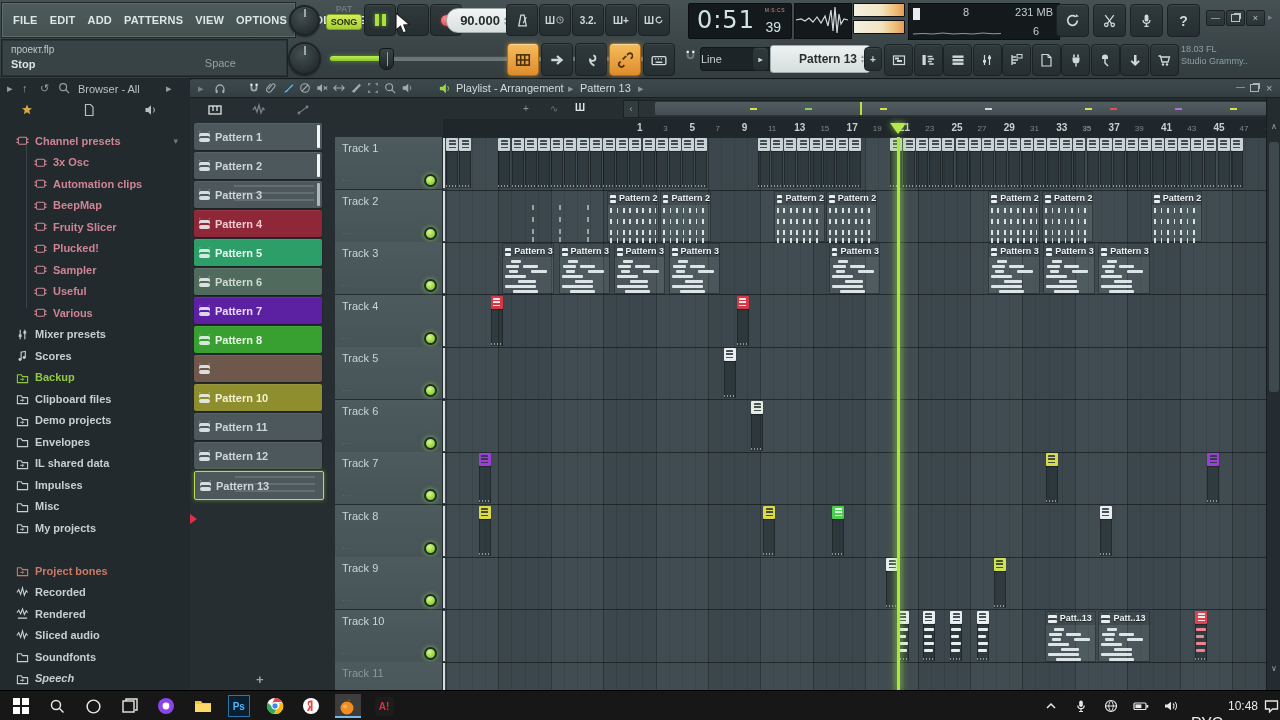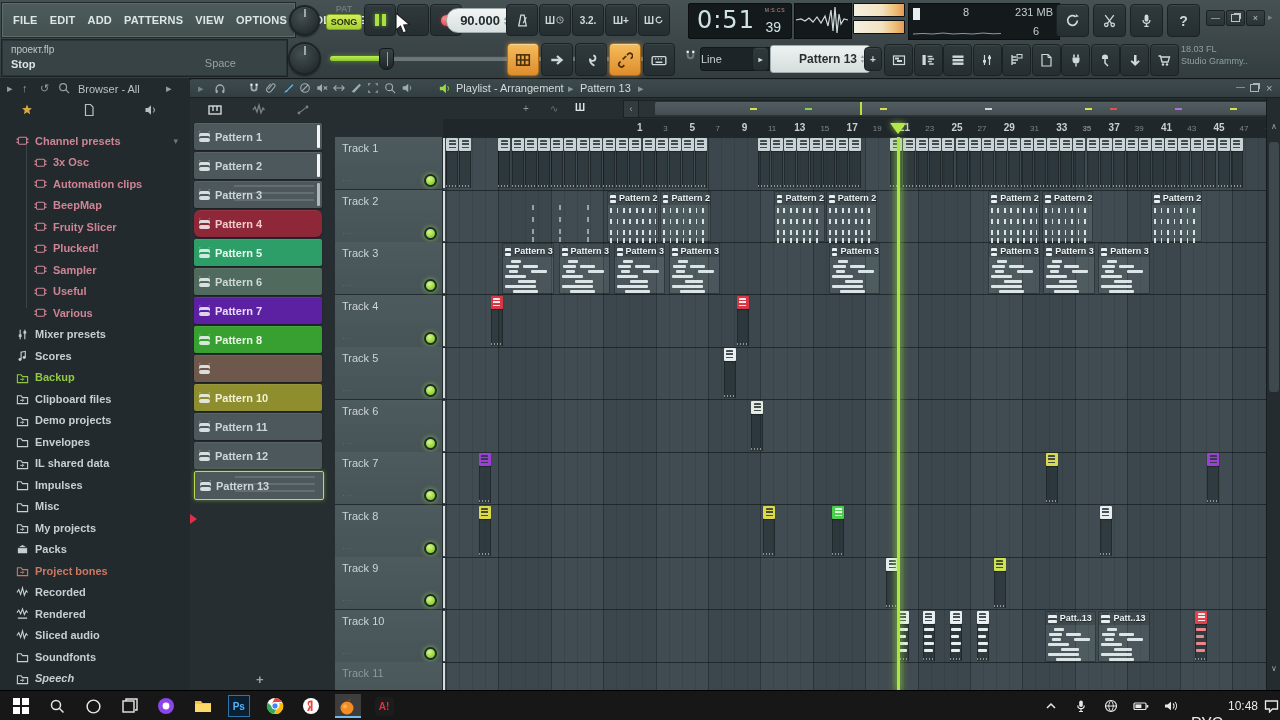--- a/index.html
+++ b/index.html
@@ -573,29 +573,20 @@
       </div>
       <div class="treeitem" style="top: 391px;">
         <span style="margin-left: 16px;">
           <svg width="13" height="13" viewBox="0 0 14 14" style="display:block">
             <path d="M1.5 4h4l1.5 2h5.5v6.5h-11z" fill="none" stroke="#c6cfd1" stroke-width="1.2"></path>
             <path d="M4.5 9h3.5M6.8 7.5L8.3 9l-1.5 1.5" fill="none" stroke="#c6cfd1" stroke-width="1"></path>
           </svg>
         </span>
         <span class="lbl tone-default">My projects</span>
       </div>
-      <div class="treeitem" style="top: 412.5px;">
-        <span style="margin-left: 16px;">
-          <svg width="13" height="13" viewBox="0 0 14 14" style="display:block">
-            <path d="M2 5l5-2.8L12 5v6H2z" fill="#c6cfd1"></path>
-            <path d="M2 5h10" stroke="#232a2d"></path>
-          </svg>
-        </span>
-        <span class="lbl tone-default">Packs</span>
-      </div>
       <div class="treeitem" style="top: 455.5px;">
         <span style="margin-left: 16px;">
           <svg width="13" height="13" viewBox="0 0 14 14" style="display:block">
             <path d="M1 7l2-3 2 5 2-7 2 8 2-5 1.5 2" fill="none" stroke="#c6cfd1" stroke-width="1.2"></path>
           </svg>
         </span>
         <span class="lbl tone-default">Recorded</span>
       </div>
       <div class="treeitem" style="top: 434px;">
         <span style="margin-left: 16px;">
@@ -756,21 +747,21 @@
           <span class="pglyph" style="background: rgba(240, 246, 246, 0.85); box-shadow: rgb(77, 88, 92) 0px 2px 0px inset, rgba(240, 246, 246, 0.85) 0px 5px 0px inset, rgb(77, 88, 92) 0px 7px 0px inset;"></span>
           <span class="pl" style="color: rgb(204, 213, 215);">Pattern 2</span>
           <span class="edgebar" style="background: rgb(242, 246, 246);"></span>
         </div>
         <div class="prow" style="top: 83px; background: linear-gradient(rgb(77, 88, 92), rgb(77, 88, 92)) rgb(77, 88, 92);">
           <span class="pglyph" style="background: rgba(240, 246, 246, 0.85); box-shadow: rgb(77, 88, 92) 0px 2px 0px inset, rgba(240, 246, 246, 0.85) 0px 5px 0px inset, rgb(77, 88, 92) 0px 7px 0px inset;"></span>
           <span class="pl" style="color: rgb(204, 213, 215);">Pattern 3</span>
           <span class="pv"></span>
           <span class="edgebar" style="background: rgb(174, 185, 188);"></span>
         </div>
-        <div class="prow" style="top: 112px; background: linear-gradient(rgb(142, 39, 55), rgb(142, 39, 55)) rgb(142, 39, 55); border-radius: 6px;">
+        <div class="prow" style="top: 112px; background: linear-gradient(rgb(142, 39, 55), rgb(142, 39, 55)) rgb(142, 39, 55);">
           <span class="pglyph" style="background: rgba(240, 246, 246, 0.85); box-shadow: rgb(142, 39, 55) 0px 2px 0px inset, rgba(240, 246, 246, 0.85) 0px 5px 0px inset, rgb(142, 39, 55) 0px 7px 0px inset;"></span>
           <span class="pl" style="color: rgb(242, 201, 205);">Pattern 4</span>
         </div>
         <div class="prow" style="top: 141px; background: linear-gradient(rgb(46, 158, 104), rgb(46, 158, 104)) rgb(46, 158, 104);">
           <span class="pglyph" style="background: rgba(240, 246, 246, 0.85); box-shadow: rgb(46, 158, 104) 0px 2px 0px inset, rgba(240, 246, 246, 0.85) 0px 5px 0px inset, rgb(46, 158, 104) 0px 7px 0px inset;"></span>
           <span class="pl" style="color: rgb(234, 250, 241);">Pattern 5</span>
         </div>
         <div class="prow" style="top: 170px; background: linear-gradient(rgb(81, 106, 94), rgb(81, 106, 94)) rgb(81, 106, 94);">
           <span class="pglyph" style="background: rgba(240, 246, 246, 0.85); box-shadow: rgb(81, 106, 94) 0px 2px 0px inset, rgba(240, 246, 246, 0.85) 0px 5px 0px inset, rgb(81, 106, 94) 0px 7px 0px inset;"></span>
           <span class="pl" style="color: rgb(207, 217, 212);">Pattern 6</span>

